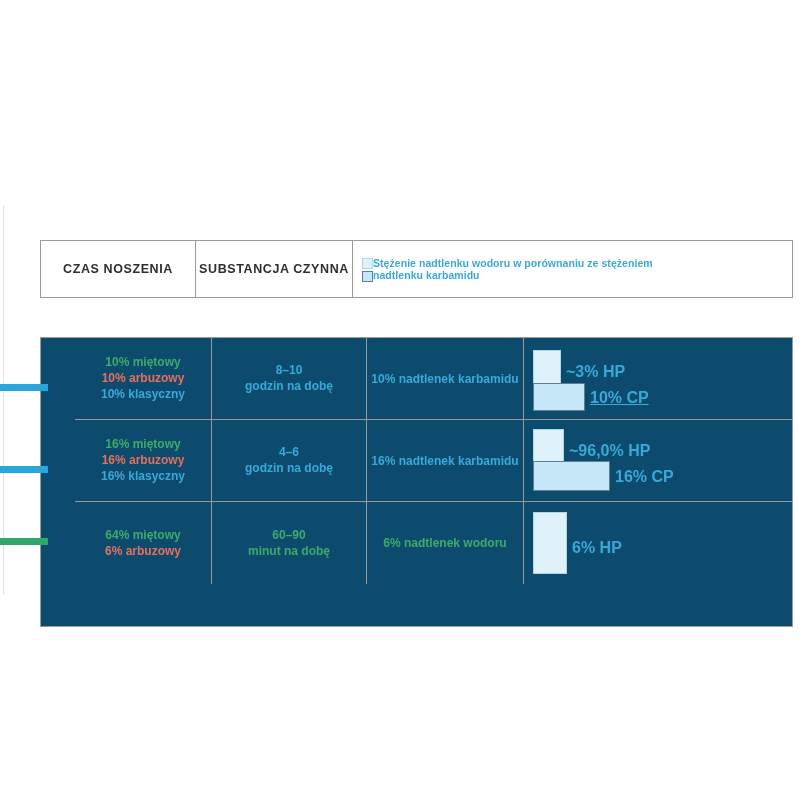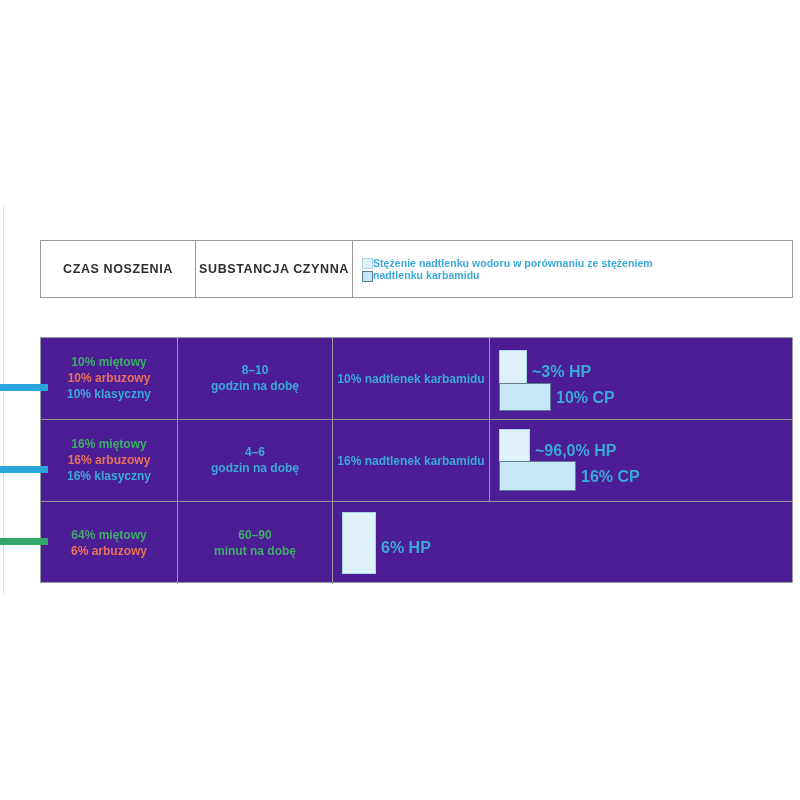--- a/index.html
+++ b/index.html
@@ -44,22 +44,22 @@
   .sw{width:11px;height:11px;box-sizing:border-box;}
   .sw-hp{background:#dff1f9;border:1px solid #a8d8ea;}
   .sw-cp{background:#c5e7f7;border:1px solid #5d7f91;}
   .legend-text{
     font-size:10.5px;line-height:12.5px;color:#3aa9d8;
     font-weight:600;letter-spacing:.05px;
   }
 
   
   .table-body{
-    position:absolute;left:40px;top:337px;width:753px;height:246px;
-    border:1px solid #9a9a9a;box-sizing:border-box;background:#4c1d95;
+    position:absolute;left:40px;top:337px;width:753px;height:290px;
+    border:1px solid #9a9a9a;box-sizing:border-box;background:#0c4a6e;padding-left:34px;
   }
   .row{
     display:flex;height:82px;box-sizing:border-box;
     border-bottom:1px solid #9a9a9a;
   }
   .row:last-child{border-bottom:none;}
   .td{
     box-sizing:border-box;
     border-right:1px solid #9a9a9a;
     display:flex;align-items:center;justify-content:center;
@@ -141,21 +141,21 @@
         <span class="dur-line tone-blue">godzin na dobę</span>
       </div>
       <div class="td c3">
         <span class="substance tone-blue">10% nadtlenek karbamidu</span>
       </div>
       <div class="td chart-cell">
         <div class="bar-wrap" style="left:0;top:0;width:100%;height:100%;">
           <span class="bar bar-hp" style="left:9px;top:12px;width:28px;height:35px;"></span>
           <span class="bar-label" style="left:42px;top:25px;">~3% HP</span>
           <span class="bar bar-cp" style="left:9px;top:45px;width:52px;height:28px;"></span>
-          <span class="bar-label" style="left:66px;top:51px;">10% CP</span>
+          <span class="bar-label" style="left:66px;top:51px;text-decoration:underline;">10% CP</span>
         </div>
       </div>
     </div>
 
     <div class="row">
       <div class="td c1 flavors">
         <span class="flavor f-mint">16% miętowy</span>
         <span class="flavor f-melon">16% arbuzowy</span>
         <span class="flavor f-classic">16% klasyczny</span>
       </div>
@@ -178,20 +178,23 @@
 
     <div class="row">
       <div class="td c1 flavors">
         <span class="flavor f-mint">64% miętowy</span>
         <span class="flavor f-melon">6% arbuzowy</span>
       </div>
       <div class="td c2 duration">
         <span class="dur-line tone-green">60–90</span>
         <span class="dur-line tone-green">minut na dobę</span>
       </div>
+      <div class="td c3">
+        <span class="substance tone-green">6% nadtlenek wodoru</span>
+      </div>
       <div class="td chart-cell">
         <div class="bar-wrap" style="left:0;top:0;width:100%;height:100%;">
           <span class="bar bar-hp" style="left:9px;top:10px;width:34px;height:62px;"></span>
           <span class="bar-label" style="left:48px;top:37px;text-align:center;">6% HP</span>
         </div>
       </div>
     </div>
 
   </div>
 

